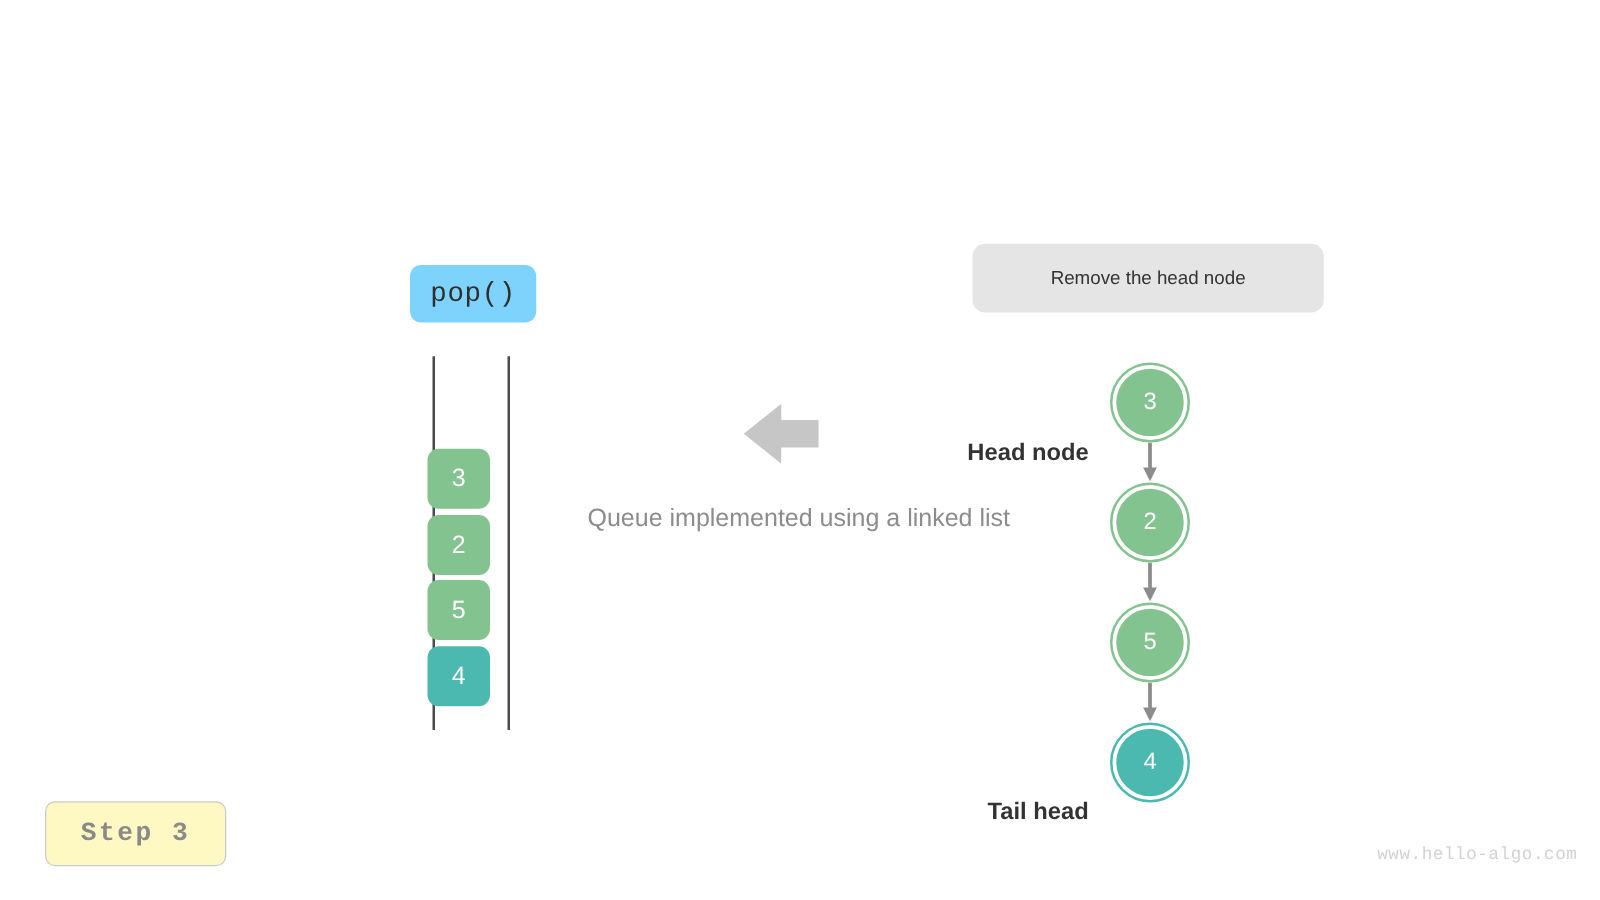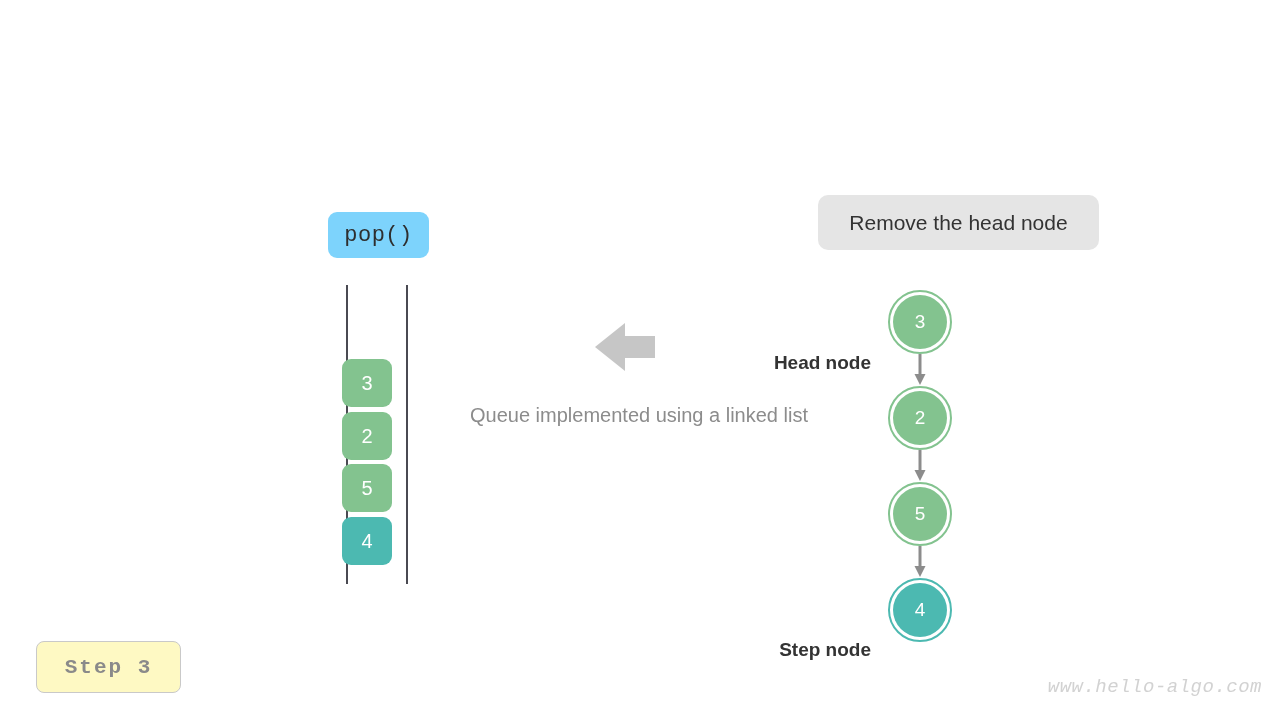--- a/index.html
+++ b/index.html
@@ -37,23 +37,22 @@
     position: absolute;
     left: 778px;
     top: 195px;
     width: 281px;
     height: 55px;
     background: #e5e5e5;
     border-radius: 10px;
     display: flex;
     align-items: center;
     justify-content: center;
-    font-size: 21px;
+    font-size: 15px;
     color: #333333;
-    margin-left: 40px;
   }
 
   
   .queue-column {
     position: absolute;
     left: 346px;
     top: 285px;
     width: 62px;
     height: 299px;
   }
@@ -185,24 +184,23 @@
     font-size: 21px;
     font-weight: bold;
     color: #8a8a8a;
     letter-spacing: 2px;
   }
   .watermark {
     position: absolute;
     right: 18px;
     top: 676px;
     font-family: "Liberation Mono", "DejaVu Sans Mono", monospace;
-    font-size: 19px;
+    font-size: 14px;
     color: #d2d2d2;
     letter-spacing: 0.5px;
-    font-style: italic;
   }
 </style>
 </head>
 <body>
 
 <div class="op-box">pop()</div>
 
 <div class="action-box">Remove the head node</div>
 
 <div class="queue-column">
@@ -223,21 +221,21 @@
   </div>
 </div>
 
 <svg class="big-arrow" viewBox="0 0 60 54">
   <path d="M0,27 L30,3 L30,16 L60,16 L60,38 L30,38 L30,51 Z" fill="#c6c6c6"></path>
 </svg>
 
 <div class="caption">Queue implemented using a linked list</div>
 
 <div class="endpoint-label" id="head-label">Head node</div>
-<div class="endpoint-label" id="tail-label">Step node</div>
+<div class="endpoint-label" id="tail-label">Tail head</div>
 
 <div class="linked-list">
 
   <div class="node green" style="top:0px;">
     <div class="ring"></div>
     <div class="core">
       <span class="val">3</span>
     </div>
   </div>
 

